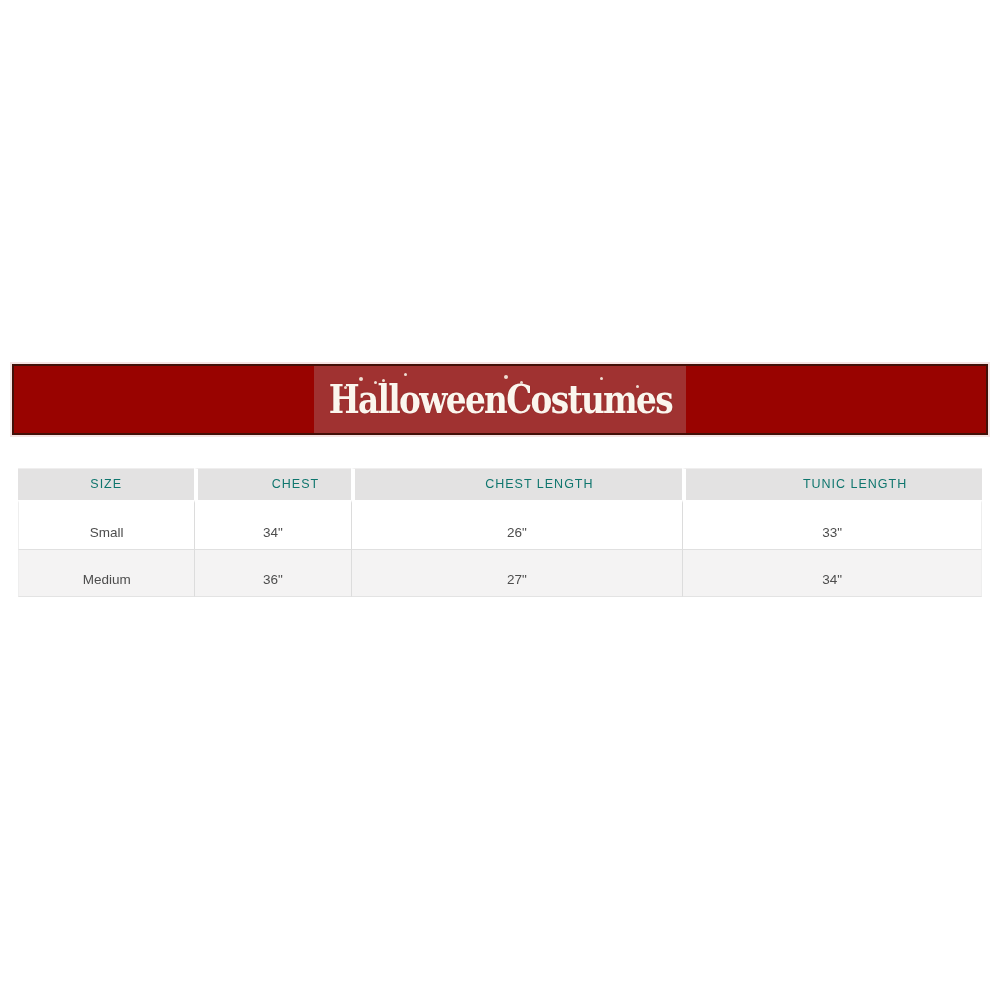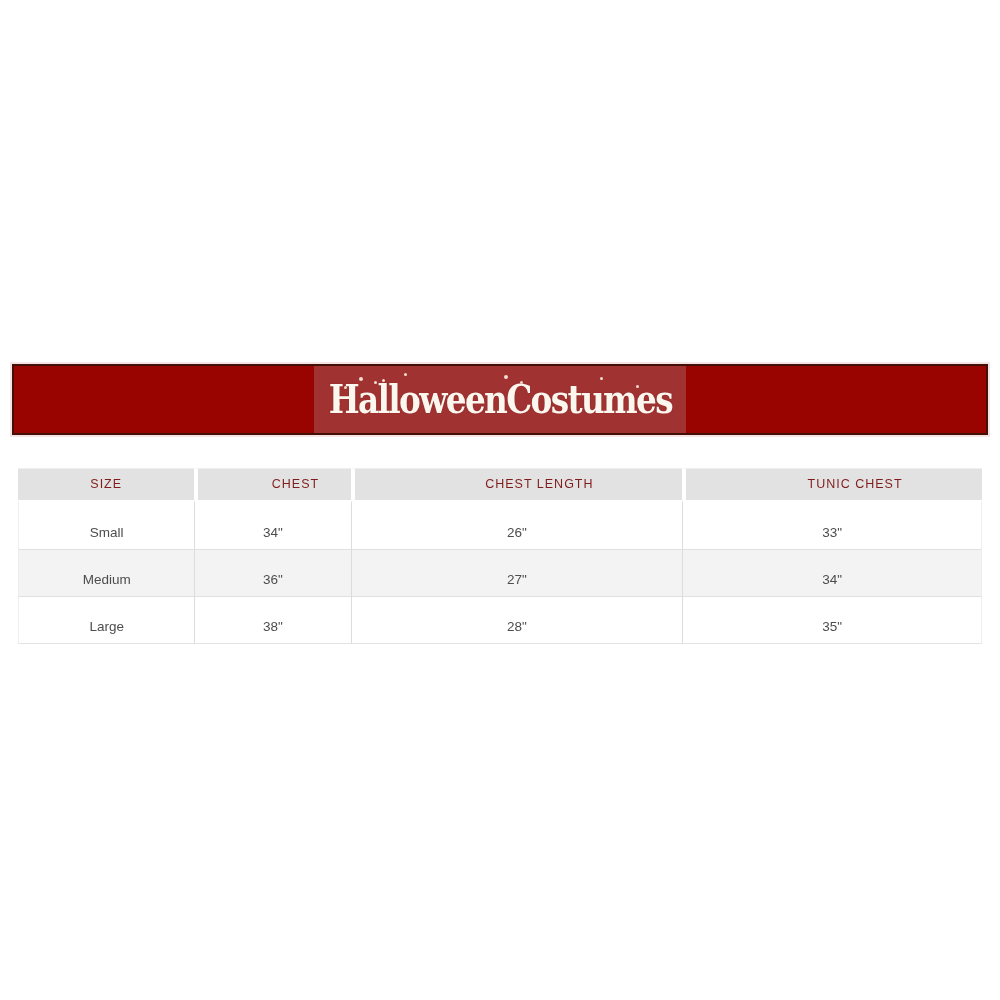--- a/index.html
+++ b/index.html
@@ -74,21 +74,21 @@
   table.size-chart {
     width: 100%;
     table-layout: fixed;
     border-collapse: separate;
     border-spacing: 0;
     text-align: center;
     color: #4d4d4d;
   }
   .size-chart th {
     background: #e3e2e2;
-    color: #7f1d1d;
+    color: #0f766e;
     font-weight: normal;
     font-size: 12.5px;
     letter-spacing: 1px;
     padding: 8px 0 9px 0;
     border-top: 1px solid #efeeee;
   }
   .size-chart th + th { border-left: 4px solid #ffffff; padding-left: 42px; }
   .size-chart td {
     font-size: 13.5px;
     padding: 22px 0 9px 0;
@@ -129,39 +129,33 @@
         <col style="width:18.3%">
         <col style="width:16.2%">
         <col style="width:34.4%">
         <col style="width:31.1%">
       </colgroup>
       <thead>
         <tr>
           <th>SIZE</th>
           <th>CHEST</th>
           <th>CHEST LENGTH</th>
-          <th>TUNIC CHEST</th>
+          <th>TUNIC LENGTH</th>
         </tr>
       </thead>
       <tbody>
         <tr>
           <td>Small</td>
           <td>34"</td>
           <td>26"</td>
           <td>33"</td>
         </tr>
         <tr>
           <td>Medium</td>
           <td>36"</td>
           <td>27"</td>
           <td>34"</td>
         </tr>
-        <tr>
-          <td>Large</td>
-          <td>38"</td>
-          <td>28"</td>
-          <td>35"</td>
-        </tr>
       </tbody>
     </table>
   </div>
 
 </div>
 
 </body></html>

